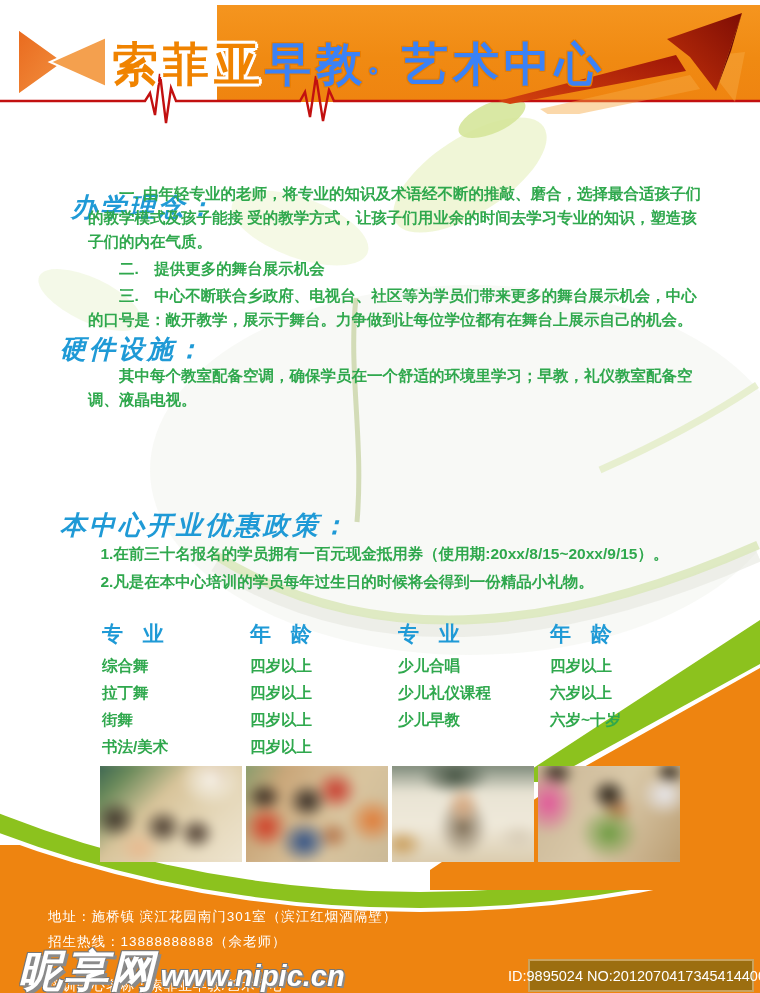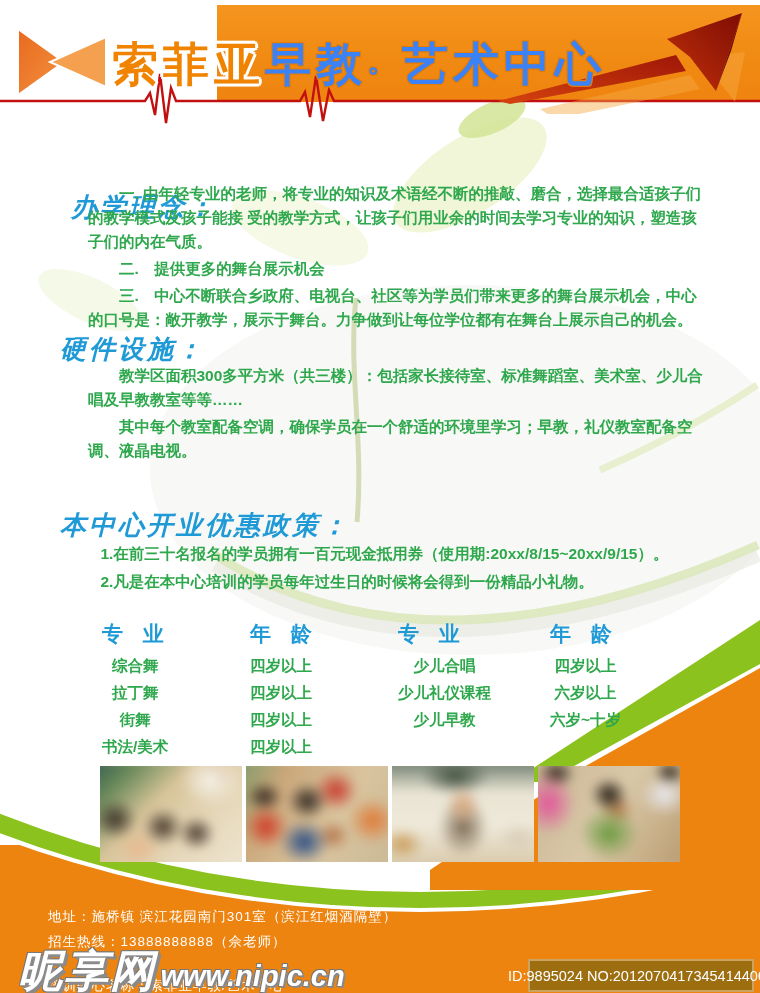--- a/index.html
+++ b/index.html
@@ -23,21 +23,21 @@
 
   
   .sec-head{z-index:6;font-size:26px;font-weight:bold;font-style:italic;color:#1f9ad6;letter-spacing:3px;}
   .body-block{z-index:6;width:624px;color:#2fa84d;font-size:15.5px;font-weight:bold;}
   .body-block p{margin:0 0 3px 0;line-height:24px;text-indent:2em;}
   .promo-block p{text-indent:0.8em;line-height:25px;}
 
   
   .tbl-h{z-index:6;font-size:21px;font-weight:bold;color:#1f9ad6;letter-spacing:7px;white-space:nowrap;}
   .tbl-col{z-index:6;font-size:15.5px;font-weight:bold;color:#2fa84d;white-space:nowrap;}
-  .tbl-col div{height:27px;line-height:27px;text-align:center;}
+  .tbl-col div{height:27px;line-height:27px;}
 
   
   .photo{top:766px;width:142px;height:96px;overflow:hidden;z-index:7;background:#d8cbb0;}
   .photo-img{position:absolute;inset:0;filter:blur(4px);transform:scale(1.12);}
   .ph1{background:
     radial-gradient(40px 35px at 75% 18%,#f7f3ea 0%,rgba(247,243,234,0) 70%),
     radial-gradient(22px 20px at 77% 14%,#caa57e 0%,rgba(202,165,126,0) 70%),
     radial-gradient(28px 26px at 15% 55%,#3c3228 0%,rgba(60,50,40,0) 70%),
     radial-gradient(26px 24px at 45% 62%,#46382c 0%,rgba(70,56,44,0) 70%),
     radial-gradient(24px 22px at 66% 68%,#4a3a2e 0%,rgba(74,58,46,0) 70%),
@@ -150,21 +150,20 @@
 
   <div class="abs sec-head" style="left:71px;top:146px;margin-top:44px;">办学理念：</div>
   <div class="abs body-block" style="left:88px;top:182px;">
     <p>一. 由年轻专业的老师，将专业的知识及术语经不断的推敲、磨合，选择最合适孩子们的教学模式及孩子能接 受的教学方式，让孩子们用业余的时间去学习专业的知识，塑造孩子们的内在气质。</p>
     <p>二.　提供更多的舞台展示机会</p>
     <p>三.　中心不断联合乡政府、电视台、社区等为学员们带来更多的舞台展示机会，中心的口号是：敞开教学，展示于舞台。力争做到让每位学位都有在舞台上展示自己的机会。</p>
   </div>
 
   <div class="abs sec-head" style="left:60px;top:332px;">硬件设施：</div>
   <div class="abs body-block" style="left:88px;top:364px;">
-    <p>教学区面积300多平方米（共三楼）：包括家长接待室、标准舞蹈室、美术室、少儿合唱及早教教室等等……</p>
     <p>其中每个教室配备空调，确保学员在一个舒适的环境里学习；早教，礼仪教室配备空调、液晶电视。</p>
   </div>
 
   <div class="abs sec-head" style="left:60px;top:508px;font-family:Liberation Serif, serif;">本中心开业优惠政策：</div>
   <div class="abs body-block promo-block" style="left:88px;top:541px;width:640px;">
     <p>1.在前三十名报名的学员拥有一百元现金抵用券（使用期:20xx/8/15~20xx/9/15）。</p>
     <p>2.凡是在本中心培训的学员每年过生日的时候将会得到一份精品小礼物。</p>
   </div>
 
   <div class="abs tbl-h" style="left:102px;top:620px;">专 业</div>

